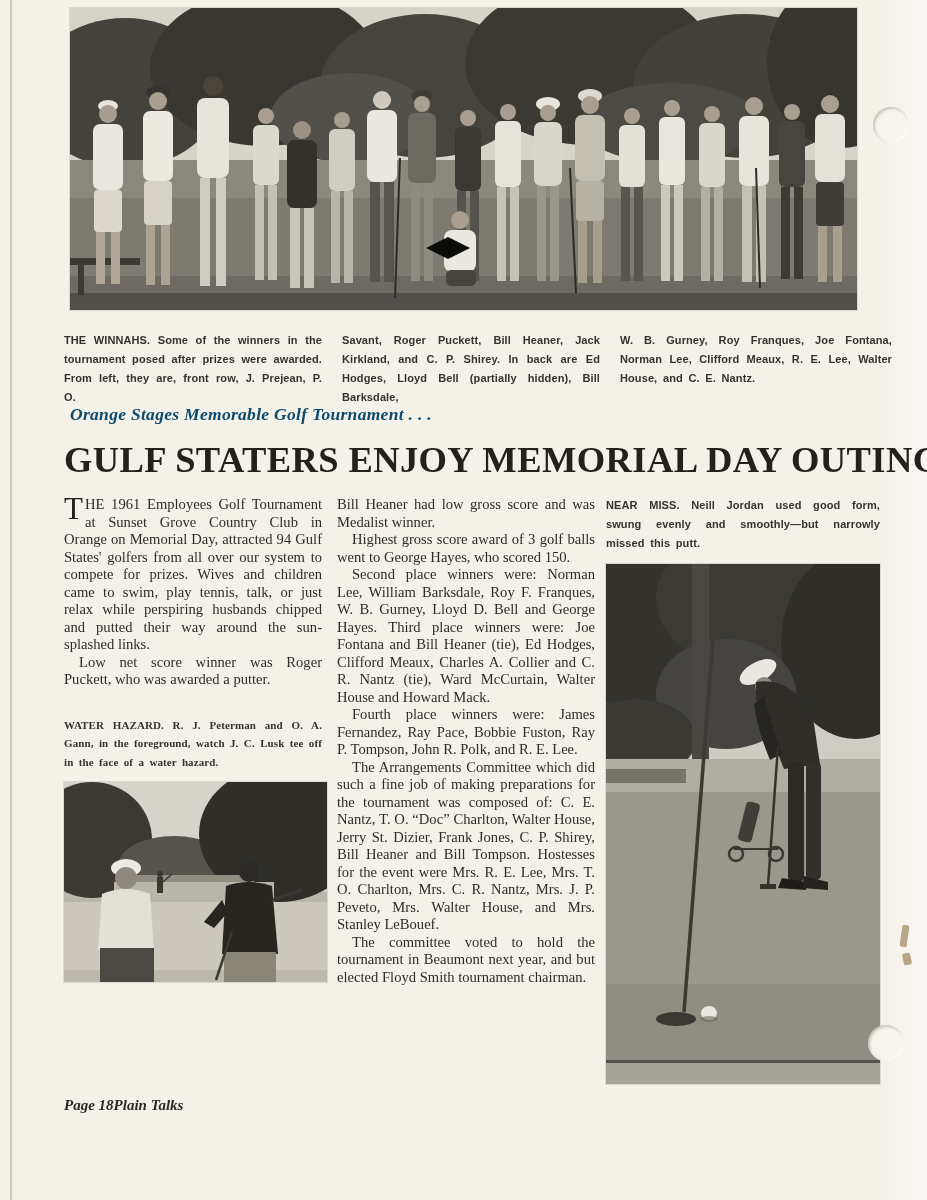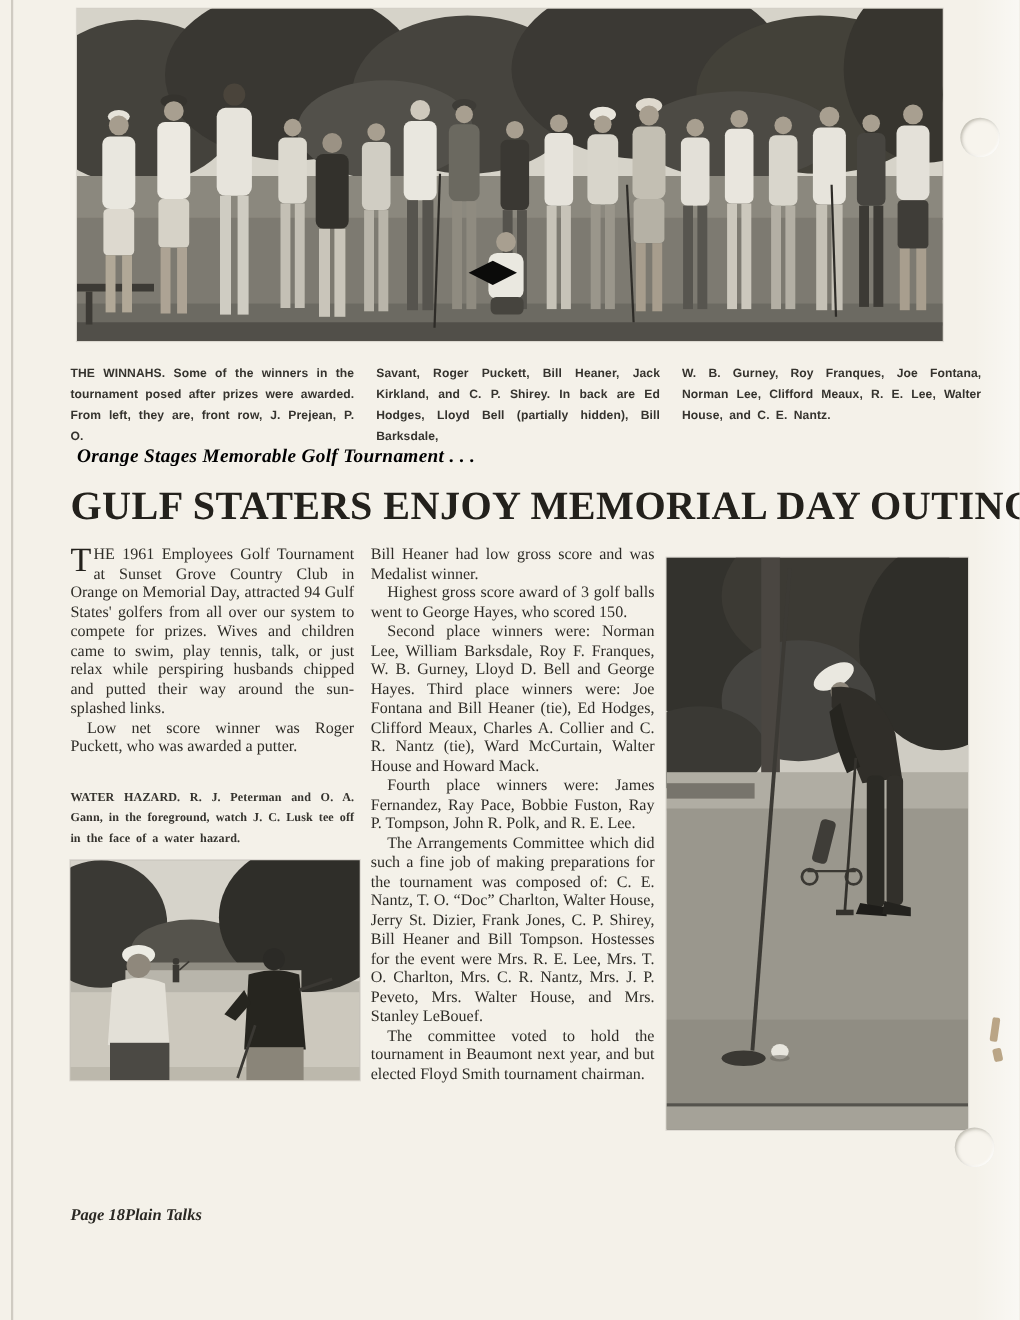--- a/index.html
+++ b/index.html
@@ -37,21 +37,21 @@
     position:absolute;left:64px;top:331px;width:816px;
     display:grid;grid-template-columns:258px 258px 272px;column-gap:20px;
   }
   .caption{
     font-family:"Liberation Sans", sans-serif;
     font-weight:700;font-size:11px;line-height:1.72;
     color:#35332e;text-align:justify;word-spacing:2.5px;letter-spacing:0.1px;
   }
   .kicker{
     position:absolute;left:70px;top:404px;
-    font-style:italic;font-weight:700;font-size:17.5px;color:#000000;
+    font-style:italic;font-weight:700;font-size:17.5px;color:#0c4a6e;
     letter-spacing:0.3px;
   }
   .headline{
     position:absolute;left:64px;top:438px;width:816px;
     font-size:36.5px;font-weight:700;color:#23211c;
     letter-spacing:0.4px;white-space:nowrap;
   }
   .col{position:absolute;top:496px;text-align:justify;font-size:14.6px;line-height:1.2;}
   .col p{margin:0;text-indent:15px;}
   .col p.noindent{text-indent:0;}
@@ -291,20 +291,21 @@
   <div class="col col-2">
     <p class="noindent">Bill Heaner had low gross score and was Medalist winner.</p>
     <p>Highest gross score award of 3 golf balls went to George Hayes, who scored 150.</p>
     <p>Second place winners were: Norman Lee, William Barksdale, Roy F. Franques, W. B. Gurney, Lloyd D. Bell and George Hayes. Third place winners were: Joe Fontana and Bill Heaner (tie), Ed Hodges, Clifford Meaux, Charles A. Collier and C. R. Nantz (tie), Ward McCurtain, Walter House and Howard Mack.</p>
     <p>Fourth place winners were: James Fernandez, Ray Pace, Bobbie Fuston, Ray P. Tompson, John R. Polk, and R. E. Lee.</p>
     <p>The Arrangements Committee which did such a fine job of making preparations for the tournament was composed of: C. E. Nantz, T. O. “Doc” Charlton, Walter House, Jerry St. Dizier, Frank Jones, C. P. Shirey, Bill Heaner and Bill Tompson. Hostesses for the event were Mrs. R. E. Lee, Mrs. T. O. Charlton, Mrs. C. R. Nantz, Mrs. J. P. Peveto, Mrs. Walter House, and Mrs. Stanley LeBouef.</p>
     <p>The committee voted to hold the tournament in Beaumont next year, and but elected Floyd Smith tournament chairman.</p>
   </div>
 
   <div class="col col-3">
+    <div class="caption">NEAR MISS. Neill Jordan used good form, swung evenly and smoothly—but narrowly missed this putt.</div>
 
     <div class="photo inline-photo nm-photo" style="position:relative;left:0;top:0;">
       <svg width="274" height="520" viewBox="0 0 274 520">
         <rect x="0" y="0" width="274" height="200" fill="#cfccc3"></rect>
 
         <ellipse cx="40" cy="60" rx="85" ry="90" fill="#33322d"></ellipse>
         <ellipse cx="160" cy="35" rx="110" ry="75" fill="#3c3a34"></ellipse>
         <ellipse cx="250" cy="80" rx="75" ry="95" fill="#2f2e29"></ellipse>
         <ellipse cx="120" cy="130" rx="70" ry="55" fill="#454440"></ellipse>
         <ellipse cx="30" cy="175" rx="60" ry="40" fill="#3a3934"></ellipse>

